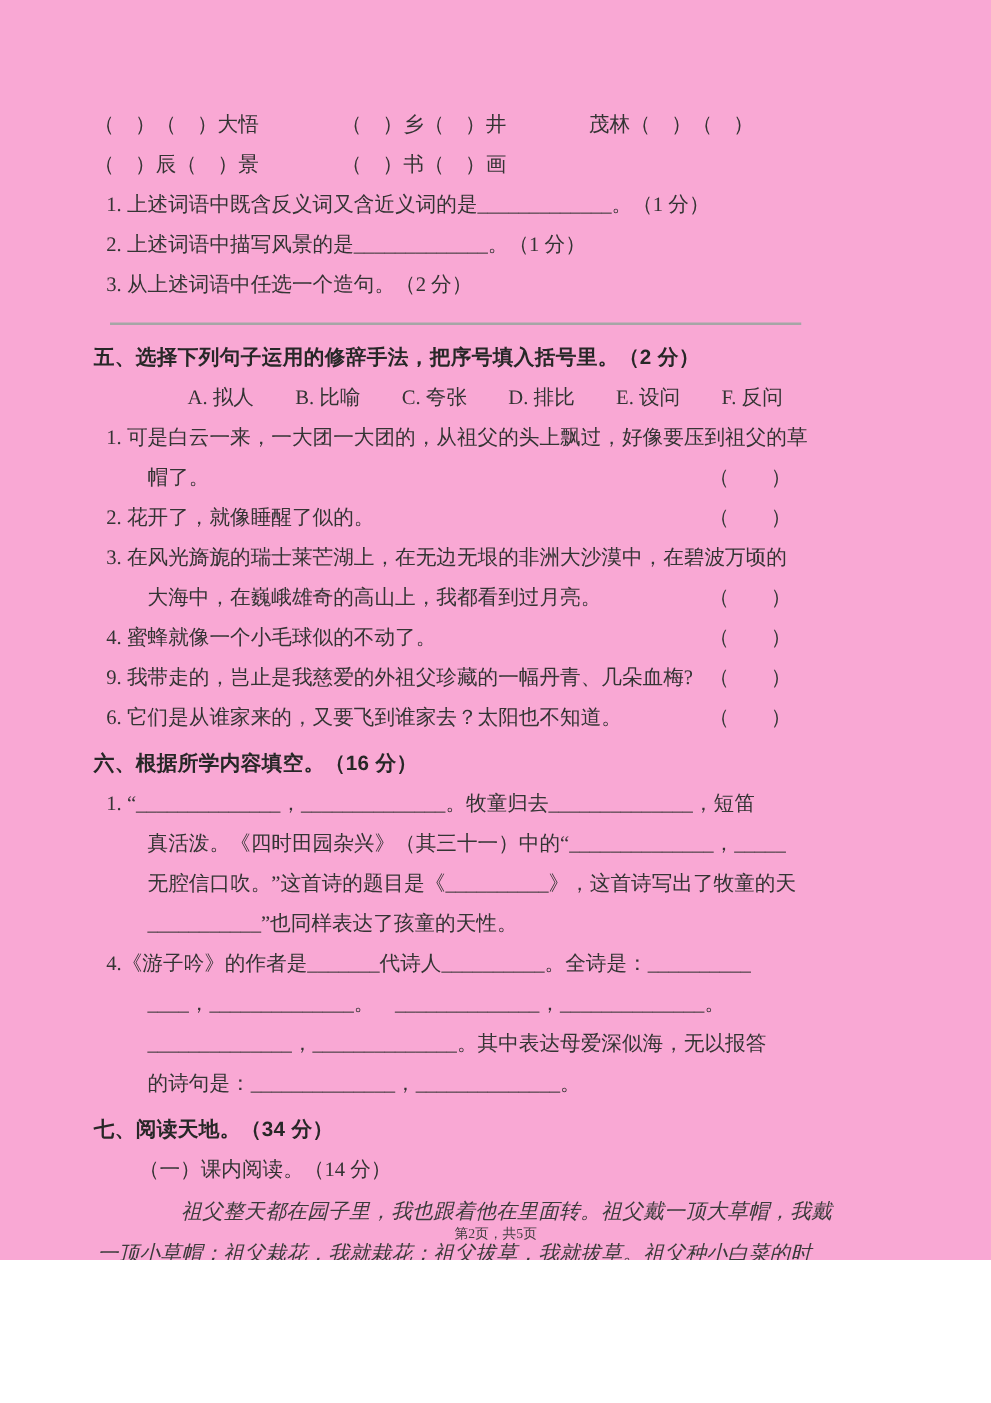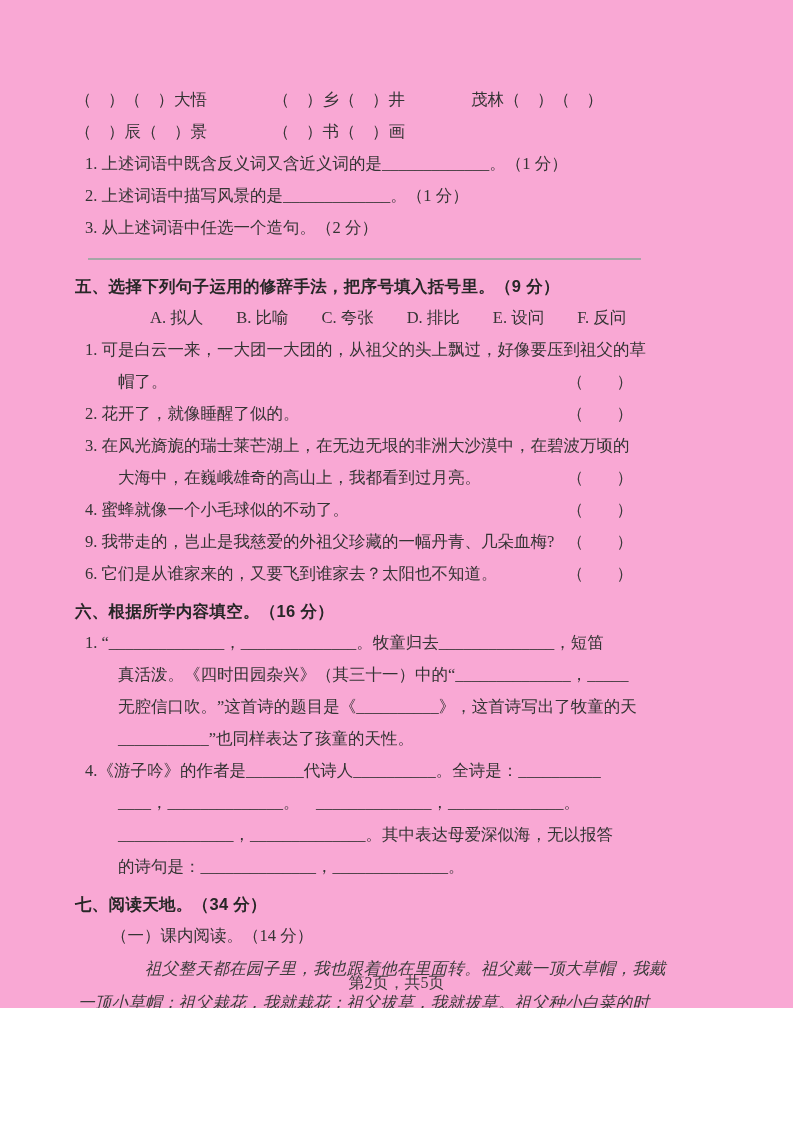--- a/index.html
+++ b/index.html
@@ -37,40 +37,40 @@
   .passage {
     margin-left:3px;
     font-style:italic;
     letter-spacing:0.3px;
     color:#3b3b3b;
   }
   .passage .line { line-height:34px; }
   .passage .first { padding-left:67px; }
   .footer {
     position:absolute; bottom:14px; left:0; right:0;
-    text-align:center; font-size:16px; color:#3e3e3e;
+    text-align:center; font-size:11px; color:#3e3e3e;
     white-space:pre;
   }
 </style>
 </head>
 <body>
 
 <div class="page">
   <div class="content">
 
     <div class="line">（　）（　）大悟　　　　（　）乡（　）井　　　　茂林（　）（　）</div>
     <div class="line">（　）辰（　）景　　　　（　）书（　）画</div>
 
     <div class="line indent1">1. 上述词语中既含反义词又含近义词的是_____________。（1 分）</div>
     <div class="line indent1">2. 上述词语中描写风景的是_____________。（1 分）</div>
     <div class="line indent1">3. 从上述词语中任选一个造句。（2 分）</div>
 
     <hr class="divider">
 
-    <div class="heading">五、选择下列句子运用的修辞手法，把序号填入括号里。（9 分）</div>
+    <div class="heading">五、选择下列句子运用的修辞手法，把序号填入括号里。（2 分）</div>
     <div class="line options">A. 拟人　　B. 比喻　　C. 夸张　　D. 排比　　E. 设问　　F. 反问</div>
 
     <div>
       <div class="line indent1">1. 可是白云一来，一大团一大团的，从祖父的头上飘过，好像要压到祖父的草</div>
       <div class="line indent2 row">
         <span>帽了。</span>
         <span class="ans">（　　）</span>
       </div>
     </div>
 

